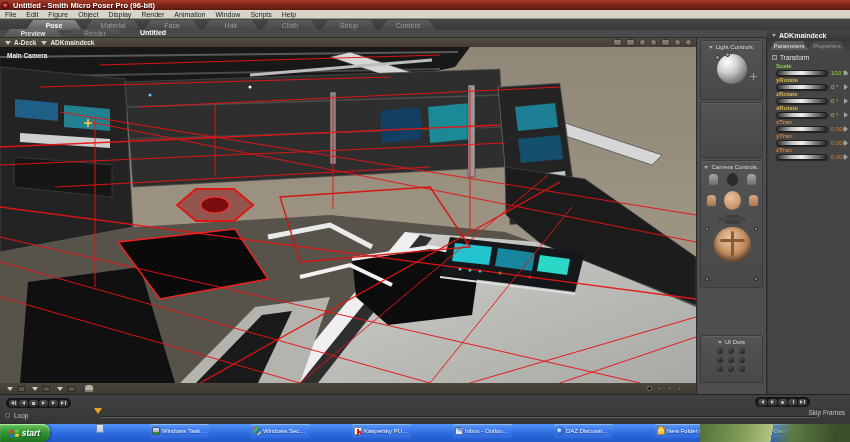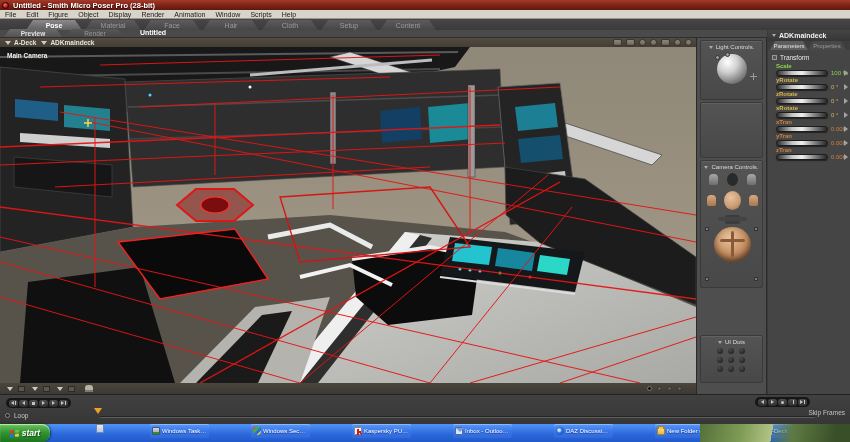--- a/index.html
+++ b/index.html
@@ -171,21 +171,21 @@
   .trico { width:6px; height:6px; border-radius:1px; }
   .tray-clock { color:#fff; font-size:6px; margin-left:1px; text-shadow:0 1px 1px #2a5ab0; }
 </style>
 </head>
 <body>
 
 <div id="screen">
 
   <div class="titlebar">
     <span class="app-ico"></span>
-    <span class="title-text">Untitled - Smith Micro Poser Pro  (28-bit)</span>
+    <span class="title-text">Untitled - Smith Micro Poser Pro  (96-bit)</span>
   </div>
 
   <div class="menubar">
     <span class="menu-item">File</span>
     <span class="menu-item">Edit</span>
     <span class="menu-item">Figure</span>
     <span class="menu-item">Object</span>
     <span class="menu-item">Display</span>
     <span class="menu-item">Render</span>
     <span class="menu-item">Animation</span>

